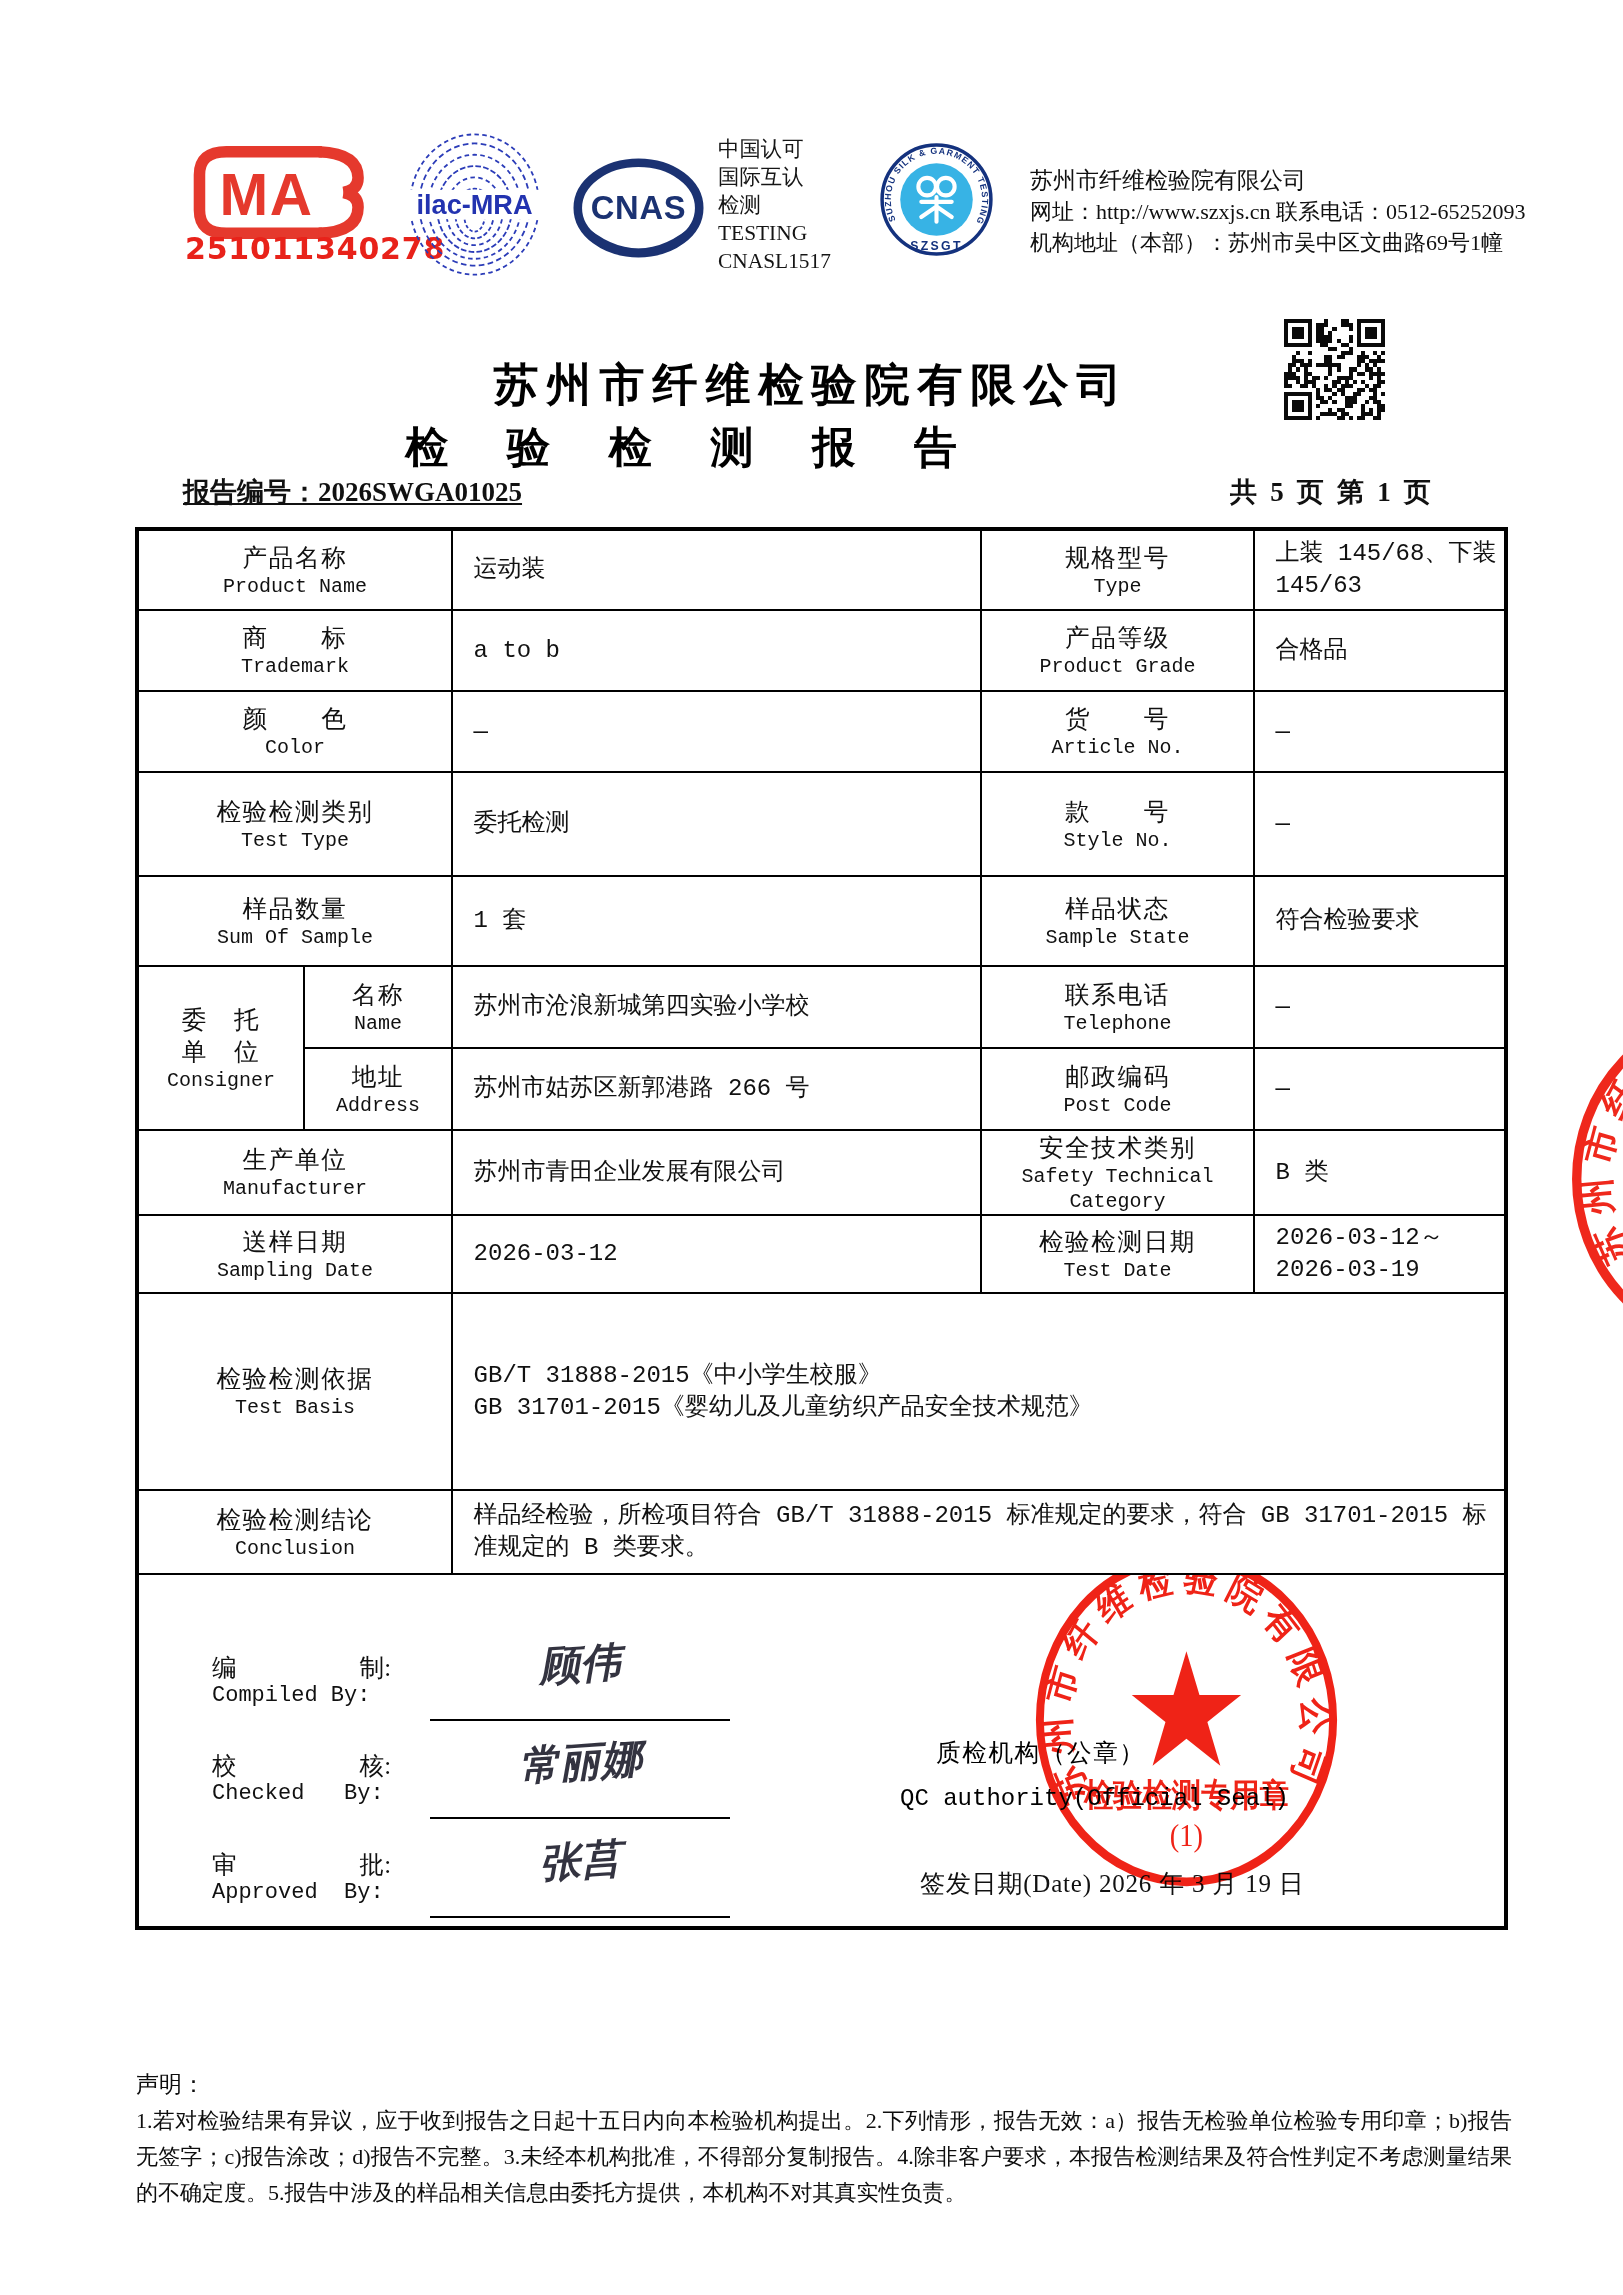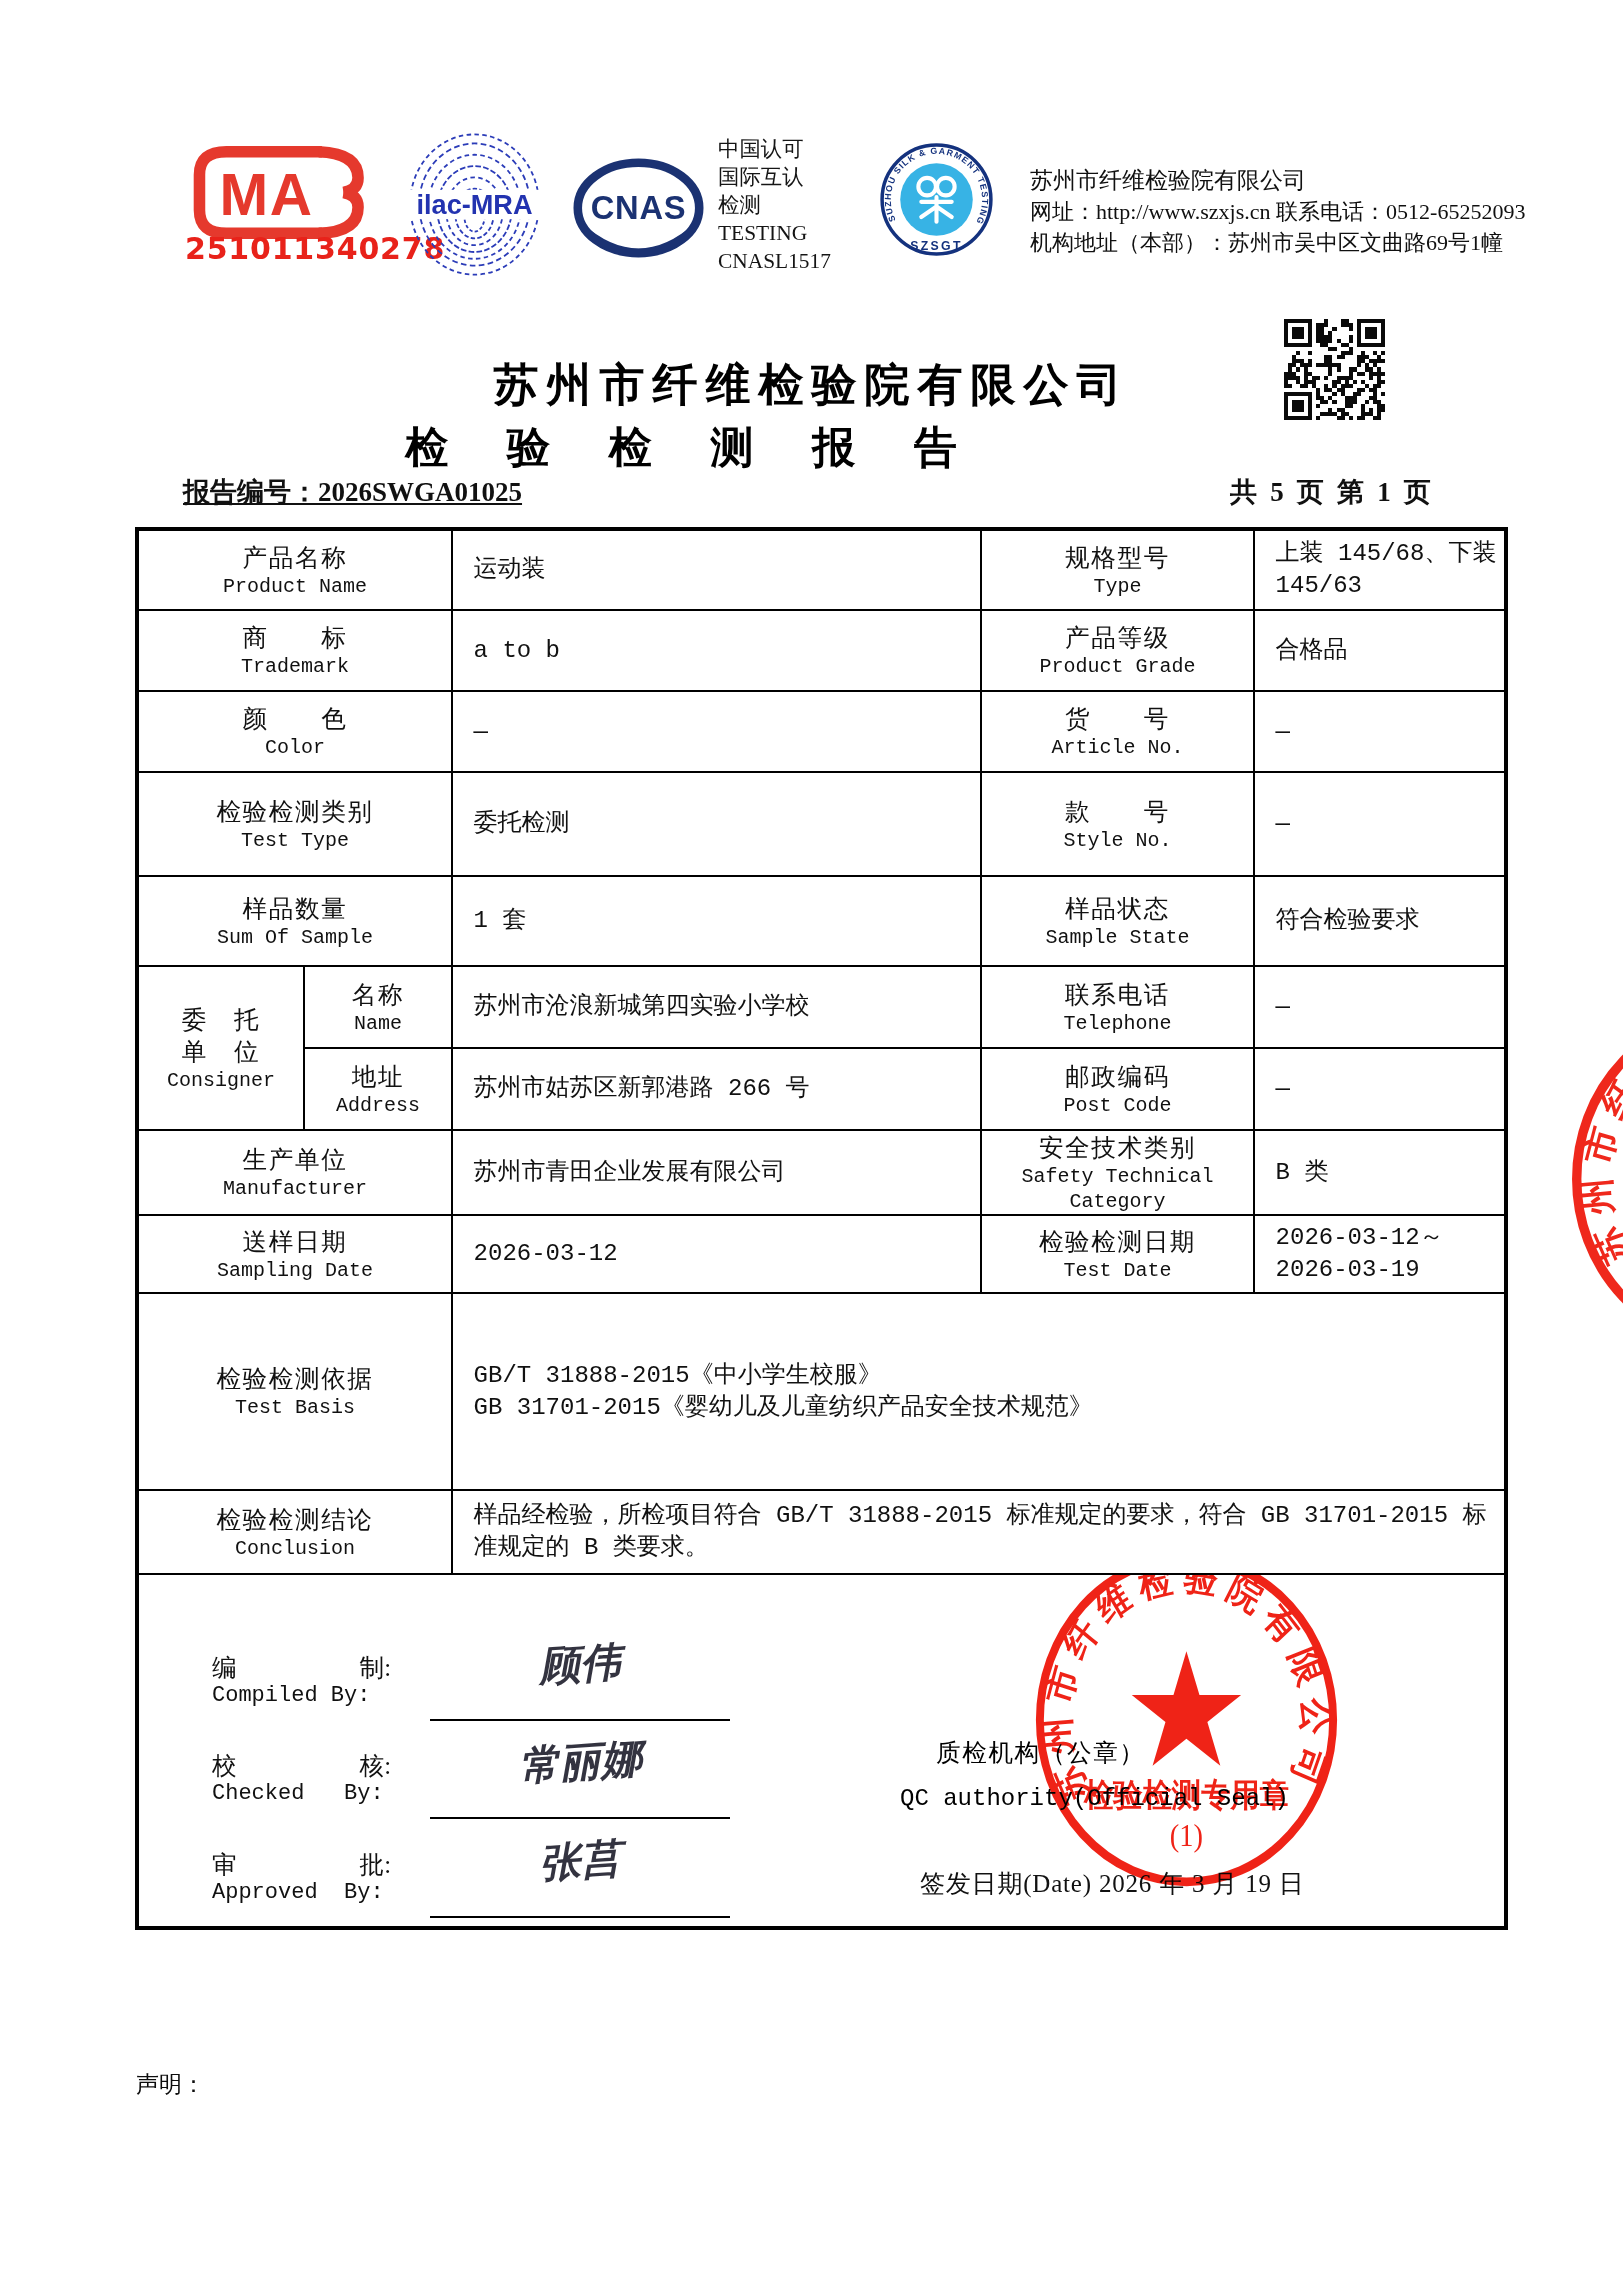--- a/index.html
+++ b/index.html
@@ -704,14 +704,15 @@
         <path id="sealArcEdge" d="M 93.8,284.9 A 148,148 0 1 1 336.2,284.9"></path>
       </defs>
     <text font-size="41" font-weight="bold" fill="#ee1508" letter-spacing="11">
       <textPath href="#sealArcEdge">苏州市纤维检验院有限公司</textPath>
     </text>
   </svg>
 </div>
 
 <div class="abs disclaimer">
   <div class="disc-title">声明：</div>
+  <div>1.若对检验结果有异议，应于收到报告之日起十五日内向本检验机构提出。2.下列情形，报告无效：a）报告无检验单位检验专用印章；b)报告无签字；c)报告涂改；d)报告不完整。3.未经本机构批准，不得部分复制报告。4.除非客户要求，本报告检测结果及符合性判定不考虑测量结果的不确定度。5.报告中涉及的样品相关信息由委托方提供，本机构不对其真实性负责。</div>
 </div>
 
 
 </body></html>

